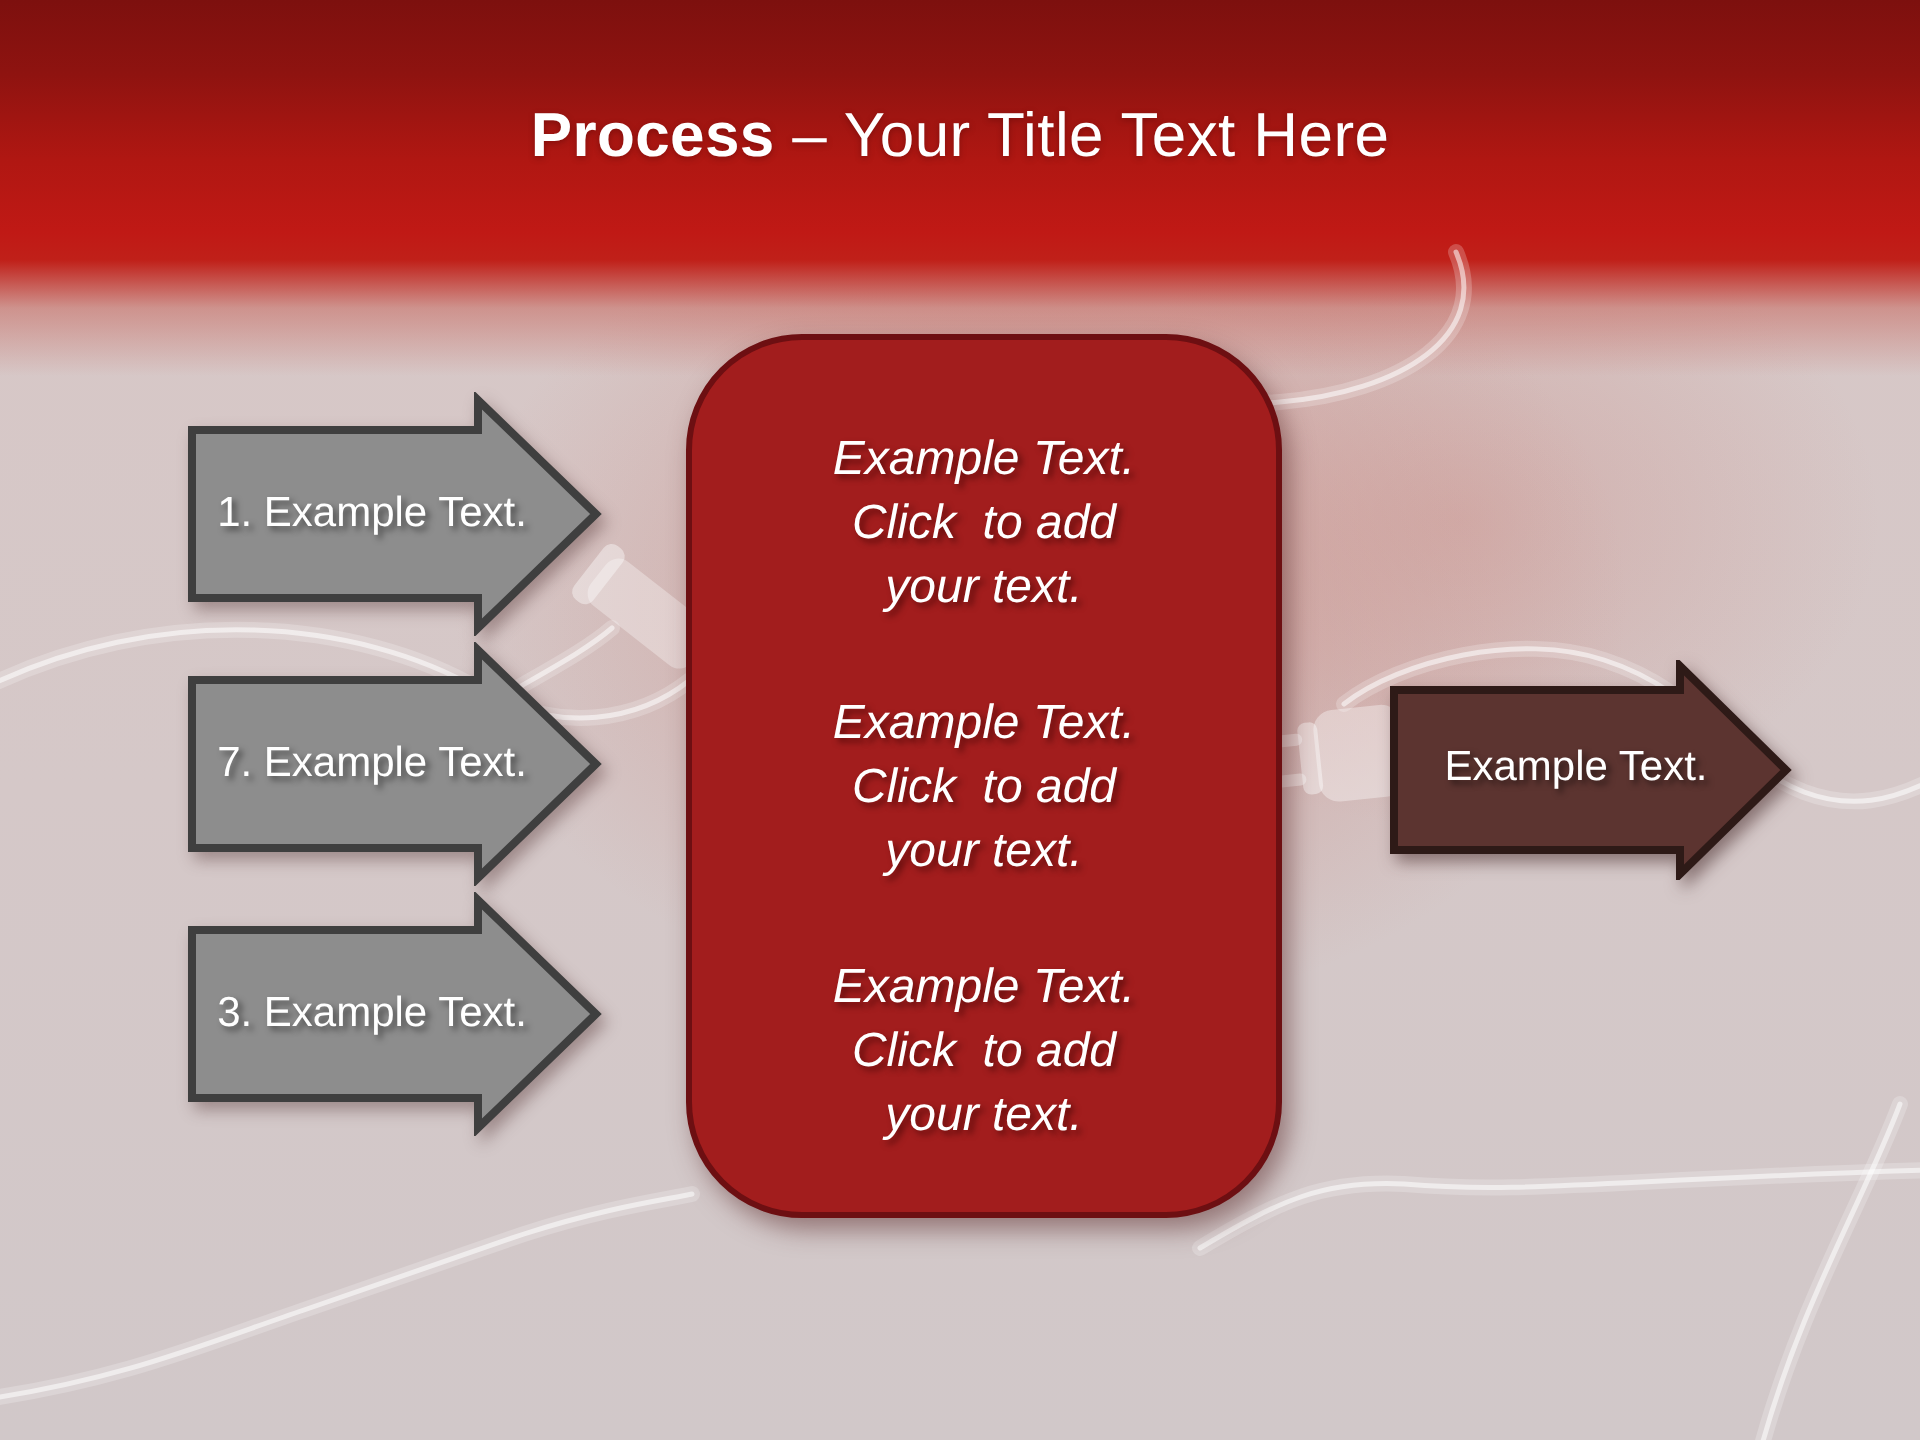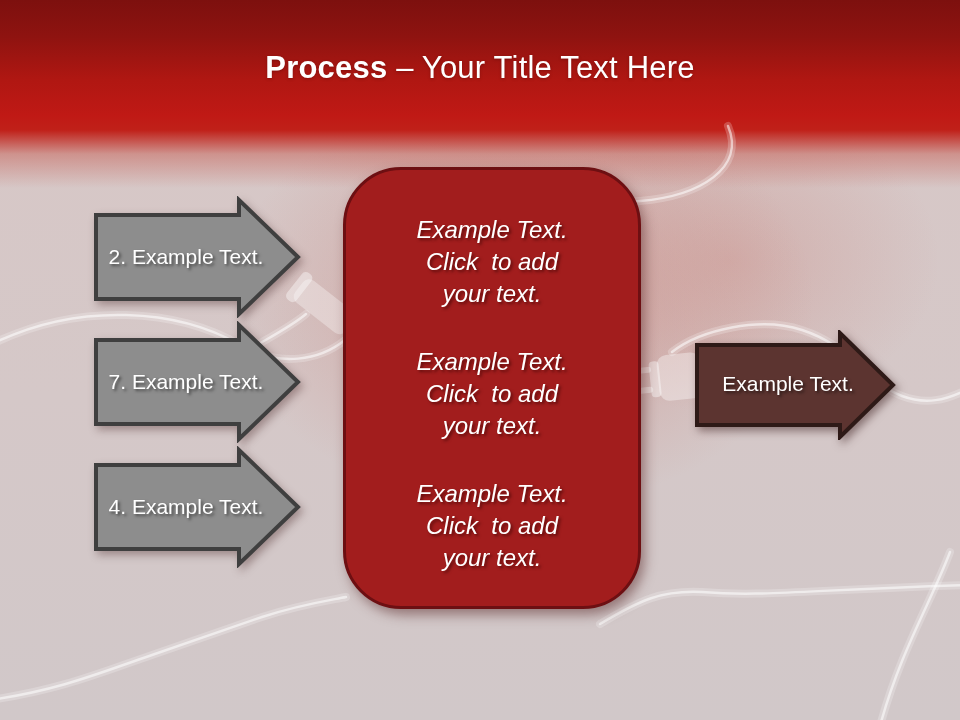--- a/index.html
+++ b/index.html
@@ -129,31 +129,31 @@
       <rect x="-46" y="7" width="22" height="6" rx="3" fill="rgba(255,255,255,0.4)"></rect>
       <rect x="26" y="-14" width="14" height="28" rx="5" fill="rgba(255,255,255,0.3)"></rect>
     </g>
   </svg>
 
   <div class="slide-title"><span class="emph">Process</span><span> – Your Title Text Here</span></div>
 
   <svg class="step-arrow a1" viewBox="0 0 212 122">
     <polygon points="4,19 147,19 147,4 206,61 147,118 147,103 4,103" fill="var(--gray-fill)" stroke="var(--gray-border)" stroke-width="4" stroke-linejoin="miter"></polygon>
   </svg>
-  <div class="step-label l1">2. Example Text.</div>
+  <div class="step-label l1">1. Example Text.</div>
 
   <svg class="step-arrow a2" viewBox="0 0 212 122">
     <polygon points="4,19 147,19 147,4 206,61 147,118 147,103 4,103" fill="var(--gray-fill)" stroke="var(--gray-border)" stroke-width="4" stroke-linejoin="miter"></polygon>
   </svg>
   <div class="step-label l2">7. Example Text.</div>
 
   <svg class="step-arrow a3" viewBox="0 0 212 122">
     <polygon points="4,19 147,19 147,4 206,61 147,118 147,103 4,103" fill="var(--gray-fill)" stroke="var(--gray-border)" stroke-width="4" stroke-linejoin="miter"></polygon>
   </svg>
-  <div class="step-label l3">4. Example Text.</div>
+  <div class="step-label l3">3. Example Text.</div>
 
   <div class="center-box">
     <div class="center-box-inner">
       <div class="box-block">
         <span class="line">Example Text.</span>
         <span class="line pre">Click  to add</span>
         <span class="line">your text.</span>
       </div>
       <div class="box-block">
         <span class="line">Example Text.</span>

